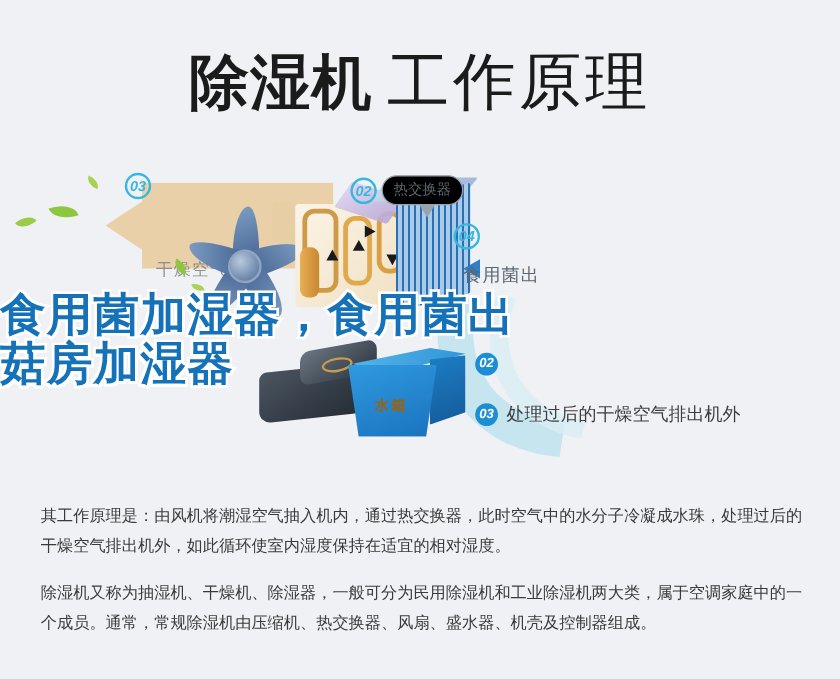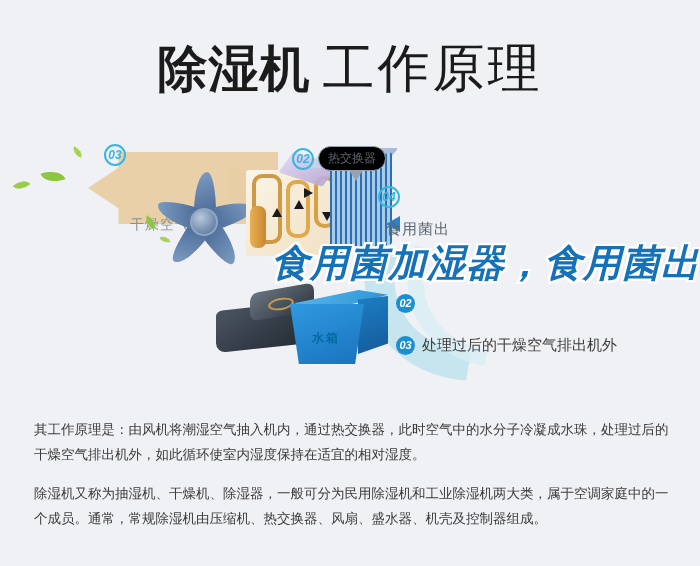--- a/index.html
+++ b/index.html
@@ -149,21 +149,21 @@
     background: linear-gradient(160deg,#1d7ec4,#145a99);
     clip-path: polygon(0% 6%, 100% 0%, 100% 82%, 0% 100%);
   }
   .tank-top {
     position: absolute; left: 290px; top: 182px; width: 98px; height: 22px;
     background: linear-gradient(110deg,#57b7ea,#2f93d6);
     clip-path: polygon(4% 60%, 70% 0%, 100% 22%, 32% 100%);
   }
   .tank-label {
     position: absolute; left: 312px; top: 222px;
-    font-size: 12px; color: #0369a1; font-weight: bold; letter-spacing: 2px;
+    font-size: 12px; color: #a16207; font-weight: bold; letter-spacing: 2px;
   }
 
   
   .base {
     position: absolute; left: 216px; top: 198px; width: 96px; height: 42px;
     background: linear-gradient(150deg,#4b5560,#222a33);
     border-radius: 6px 14px 18px 10px;
     transform: skewY(-6deg);
   }
   .base2 {
@@ -220,22 +220,22 @@
   .caption.c3 { left: 396px; top: 336px; }
   .badge-solid {
     width: 19px; height: 19px; border-radius: 50%;
     background: #1b8fd1; color: #fff; font-size: 11px; font-weight: bold;
     line-height: 19px; text-align: center; font-style: italic; flex: none;
   }
 
   
   .overlay {
     position: absolute; left: 0; top: 243px; width: 700px;
-    text-align: right; line-height: 1.08;
-    font-size: 38px; font-weight: bold; font-style: italic;
+    text-align: left; line-height: 1.08;
+    font-size: 38px; font-weight: bold; 
     color: #1572b8; letter-spacing: 1px;
     -webkit-text-stroke: 4px #ffffff;
     paint-order: stroke fill;
     text-shadow:
       2px 0 0 #fff, -2px 0 0 #fff, 0 2px 0 #fff, 0 -2px 0 #fff,
       2px 2px 0 #fff, -2px -2px 0 #fff, 2px -2px 0 #fff, -2px 2px 0 #fff;
   }
   .overlay .l { display: block; }
 
   
@@ -313,20 +313,21 @@
   <div class="caption c2">
     <span class="badge-solid">02</span>
   </div>
   <div class="caption c3">
     <span class="badge-solid">03</span>
     <span>处理过后的干燥空气排出机外</span>
   </div>
 
   <div class="overlay">
     <span class="l">食用菌加湿器，食用菌出</span>
+    <span class="l">菇房加湿器</span>
   </div>
 
   <div class="body-text">
     <p>其工作原理是：由风机将潮湿空气抽入机内，通过热交换器，此时空气中的水分子冷凝成水珠，处理过后的干燥空气排出机外，如此循环使室内湿度保持在适宜的相对湿度。</p>
     <p>除湿机又称为抽湿机、干燥机、除湿器，一般可分为民用除湿机和工业除湿机两大类，属于空调家庭中的一个成员。通常，常规除湿机由压缩机、热交换器、风扇、盛水器、机壳及控制器组成。</p>
   </div>
 
 </div>
 
 </body></html>

